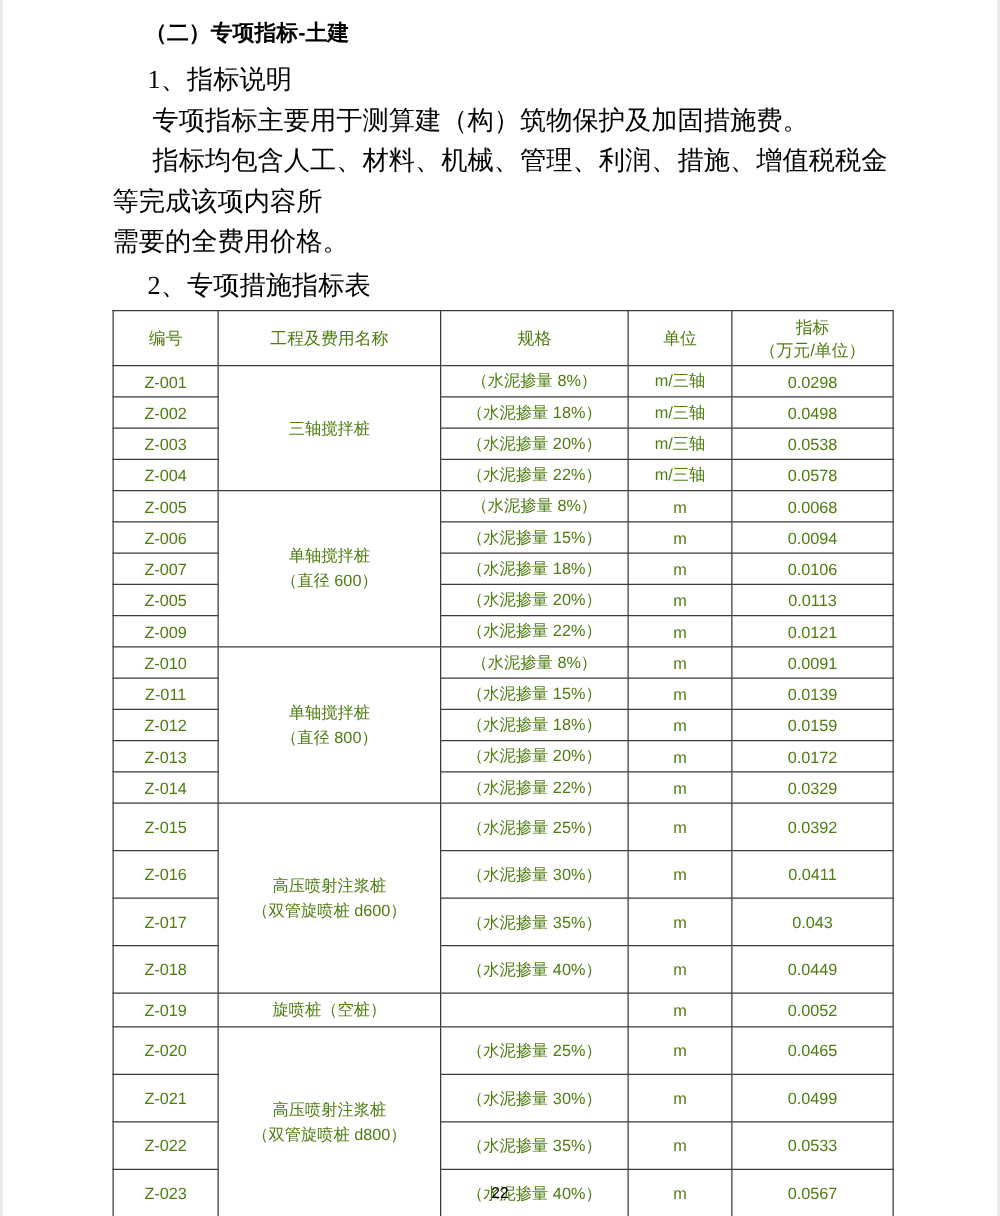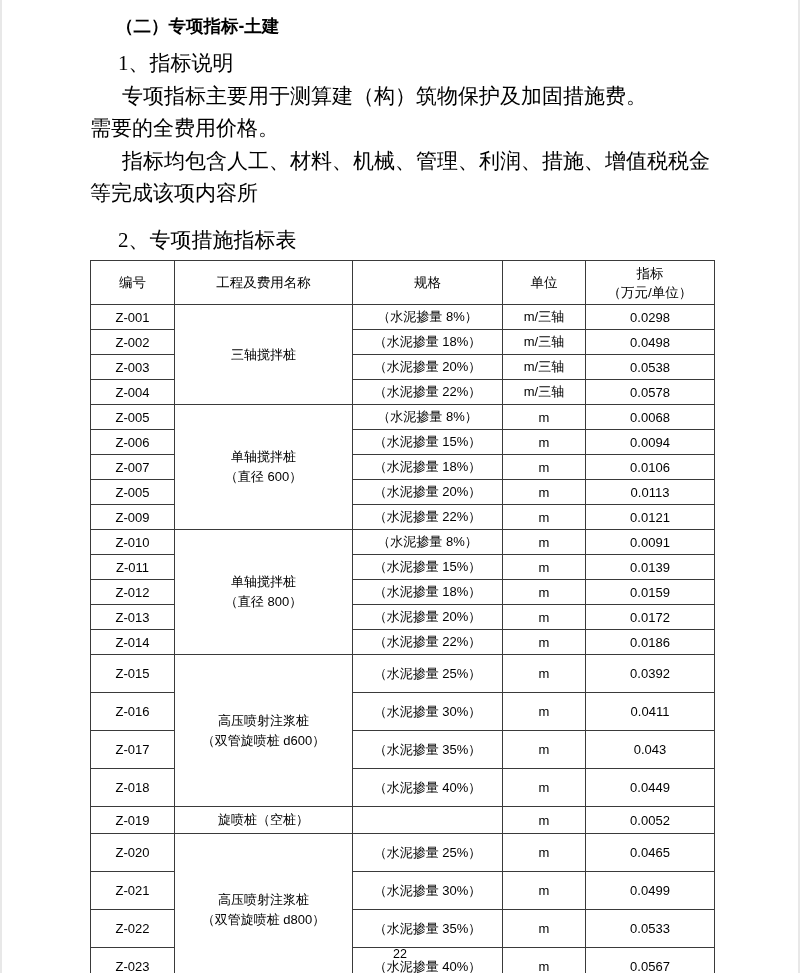--- a/index.html
+++ b/index.html
@@ -27,29 +27,29 @@
     line-height: 24px;
     margin: 6px 0 0 26px;
   }
   .doc-line {
     font-size: 21px;
     line-height: 32.5px;
   }
   .indent-item { text-indent: 28px; margin-top: 9px; }
   .indent-para { text-indent: 32px; }
   .no-indent   { text-indent: 0; }
-  .item2 { margin-top: 14px; margin-bottom: 4px; }
+  .item2 { margin-top: 2px; margin-bottom: 4px; }
 
   table.spec-table {
     width: 624px;
     border-collapse: collapse;
     table-layout: fixed;
     font-family: "Liberation Sans", "DejaVu Sans", sans-serif;
     font-size: 13px;
-    color: #000000;
+    color: #4d7c0f;
   }
   .spec-table td, .spec-table th {
     border: 1px solid #3a3a3a;
     text-align: center;
     vertical-align: middle;
     font-weight: normal;
     padding: 0;
     overflow: hidden;
   }
   .spec-table thead tr { height: 44px; }
@@ -78,22 +78,22 @@
 </head>
 <body>
 
 <div class="page">
   <div class="content">
 
     <div class="doc-title">（二）专项指标-土建</div>
 
     <div class="doc-line indent-item">1、指标说明</div>
     <div class="doc-line indent-para">专项指标主要用于测算建（构）筑物保护及加固措施费。</div>
+    <div class="doc-line indent-para">指标均包含人工、材料、机械、管理、利润、措施、增值税税金等完成该项内容所</div>
     <div class="doc-line no-indent">需要的全费用价格。</div>
-    <div class="doc-line indent-para">指标均包含人工、材料、机械、管理、利润、措施、增值税税金等完成该项内容所</div>
     <div class="doc-line indent-item item2">2、专项措施指标表</div>
 
     <table class="spec-table">
       <colgroup>
         <col style="width:84px">
         <col style="width:178px">
         <col style="width:150px">
         <col style="width:83px">
         <col style="width:129px">
       </colgroup>
@@ -198,21 +198,21 @@
         <tr>
           <td class="cell-code">Z-013</td>
           <td>（水泥掺量 20%）</td>
           <td>m</td>
           <td>0.0172</td>
         </tr>
         <tr>
           <td class="cell-code">Z-014</td>
           <td>（水泥掺量 22%）</td>
           <td>m</td>
-          <td>0.0186</td>
+          <td>0.0329</td>
         </tr>
 
         <tr class="tall">
           <td class="cell-code">Z-015</td>
           <td class="cell-name" rowspan="4">
             <div>高压喷射注浆桩</div>
             <div>（双管旋喷桩 d600）</div>
           </td>
           <td>（水泥掺量 25%）</td>
           <td>m</td>

